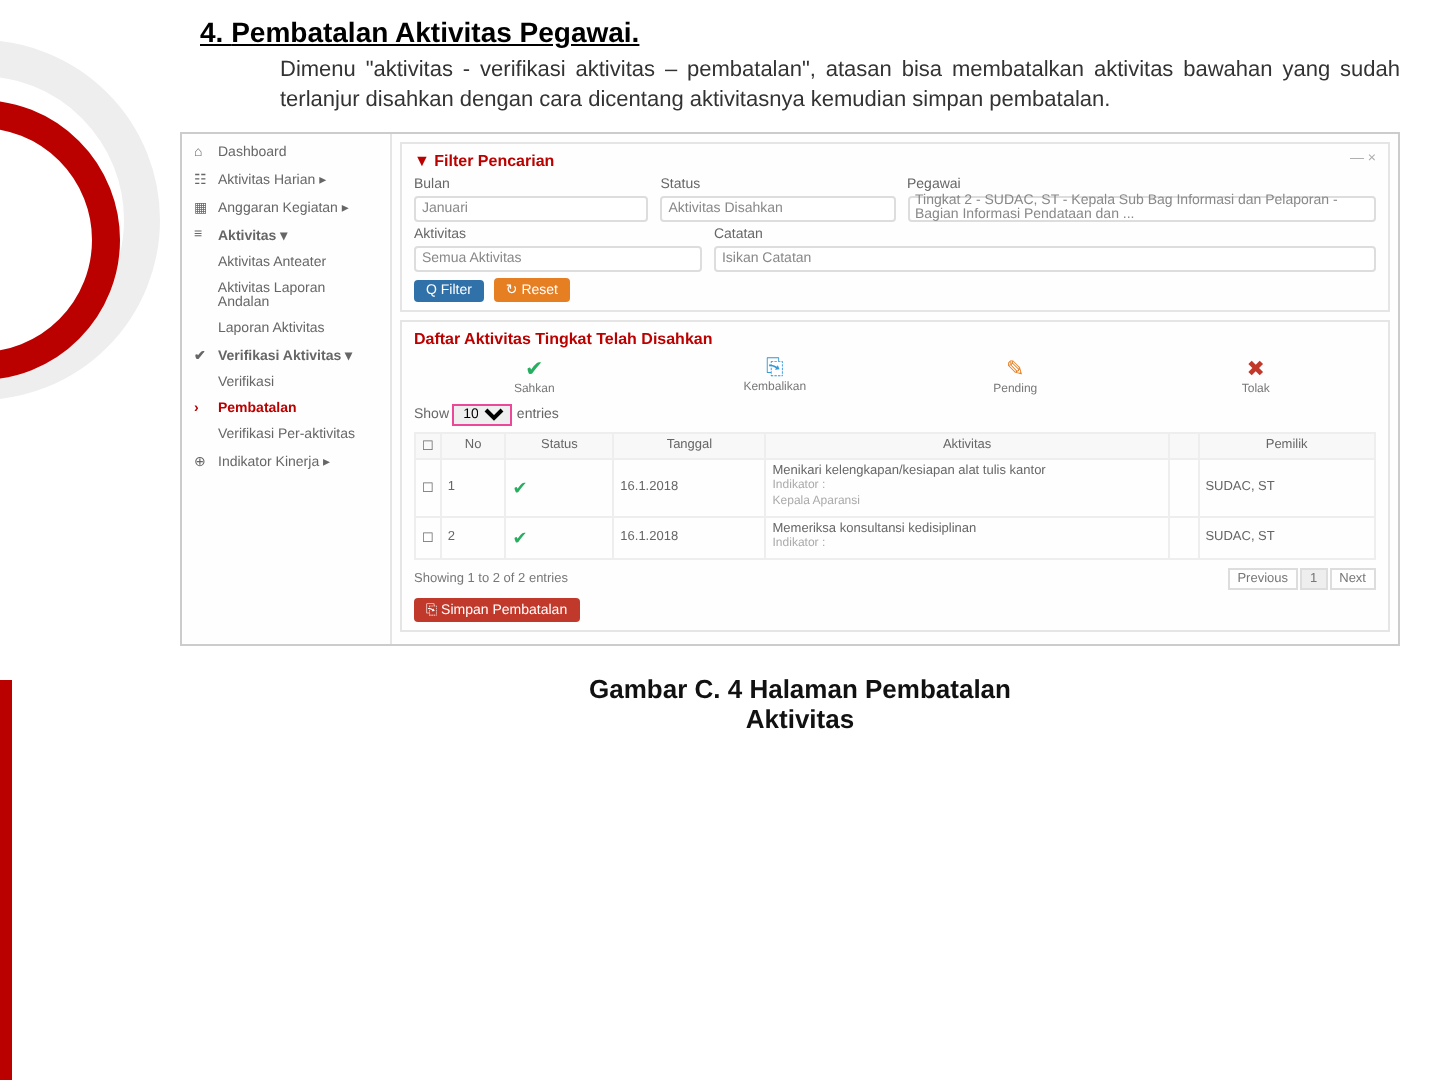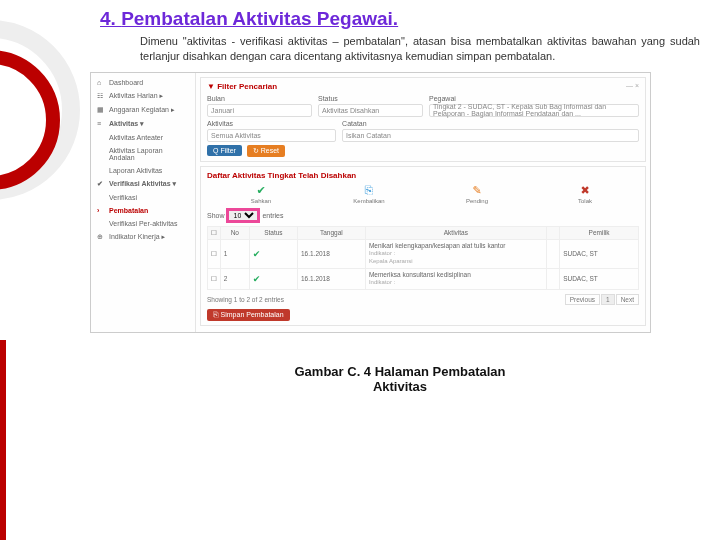--- a/index.html
+++ b/index.html
@@ -4,25 +4,25 @@
 <style>
   * { box-sizing: border-box; margin: 0; padding: 0; }
   body { width: 720px; height: 540px; font-family: Arial, sans-serif; background: #fff; position: relative; overflow: hidden; }
   
   .bg-circle { position: absolute; border-radius: 50%; }
   .circle1 { width: 180px; height: 180px; border: 18px solid #eee; left: -100px; top: 20px; }
   .circle2 { width: 140px; height: 140px; border: 14px solid #b00; left: -80px; top: 50px; }
   .red-bar { position: absolute; left: 0; bottom: 0; width: 6px; height: 200px; background: #b00; }
 
   .content { position: absolute; left: 100px; top: 8px; width: 600px; }
-  .heading { font-size: 19px; font-weight: bold; color: #6d28d9; margin-bottom: 4px; }
+  .heading { font-size: 14px; font-weight: bold; color: #000000; margin-bottom: 4px; }
   .heading span { text-decoration: underline; }
   .para { font-size: 11px; color: #333; text-align: justify; margin-left: 40px; margin-bottom: 8px; line-height: 1.35; }
 
-  .shot { margin: 4px 0 0 -10px; width: 561px; border: 1px solid #ccc; background: #fefefe; font-size: 7px; color: #555; display: flex; }
+  .shot { margin: 4px 0 0 -10px; width: 610px; border: 1px solid #ccc; background: #fefefe; font-size: 7px; color: #555; display: flex; }
   
   .sidebar { width: 105px; border-right: 1px solid #e5e5e5; padding: 3px 0; }
   .sb-item { padding: 3px 6px; display: flex; align-items: center; gap: 4px; color: #666; cursor: pointer; }
   .sb-item.active { color: #b00; font-weight: bold; }
   .sb-icon { width: 8px; display: inline-block; }
 
   .main { flex: 1; padding: 0 4px; }
   .filter-box { border: 1px solid #e5e5e5; margin: 4px 0; padding: 4px 6px; position: relative; }
   .filter-head { color: #b00; font-weight: bold; margin-bottom: 4px; font-size: 8px; }
   .filter-row { display: flex; gap: 6px; margin-bottom: 3px; }
@@ -42,35 +42,35 @@
   .col-icons { display: flex; justify-content: space-around; margin: 2px 0 4px 0; }
   .col-icon { text-align: center; flex: 1; }
   .col-icon .ic { font-size: 11px; }
   .col-icon .lbl { font-size: 6px; color: #777; margin-top: 1px; }
   .green { color: #27ae60; }
   .blue { color: #3498db; }
   .orange { color: #e67e22; }
   .redc { color: #c0392b; }
 
   .show-row { font-size: 7px; color: #666; margin-bottom: 3px; }
-  .show-row select { font-size: 7px; border: 3px solid #ec4899; text-align: center; }
+  .show-row select { font-size: 7px; border: 1px solid #ec4899; text-align: center; }
 
   table { width: 100%; border-collapse: collapse; font-size: 6.5px; }
   th, td { border: 1px solid #eee; padding: 2px 3px; color: #666; }
   th { background: #f8f8f8; font-weight: normal; }
   .cb { width: 10px; text-align: center; }
   .chk { color: #27ae60; font-size: 9px; }
   .akt-cell { line-height: 1.3; }
   .akt-sub { color: #aaa; font-size: 6px; }
 
   .foot-row { display: flex; justify-content: space-between; align-items: center; margin-top: 4px; font-size: 6.5px; color: #777; }
   .pagi span { display: inline-block; border: 1px solid #ddd; padding: 1px 4px; margin-left: 1px; }
   .pagi .act { background: #eee; }
 
-  .caption { text-align: center; font-weight: bold; font-size: 13px; margin-top: 31px; color: #111; }
+  .caption { text-align: center; font-weight: bold; font-size: 13px; margin-top: 14px; color: #111; }
 </style>
 </head>
 <body>
 
 <div class="bg-circle circle1"></div>
 <div class="bg-circle circle2"></div>
 <div class="red-bar"></div>
 
 <div class="content">
   <div class="heading">

